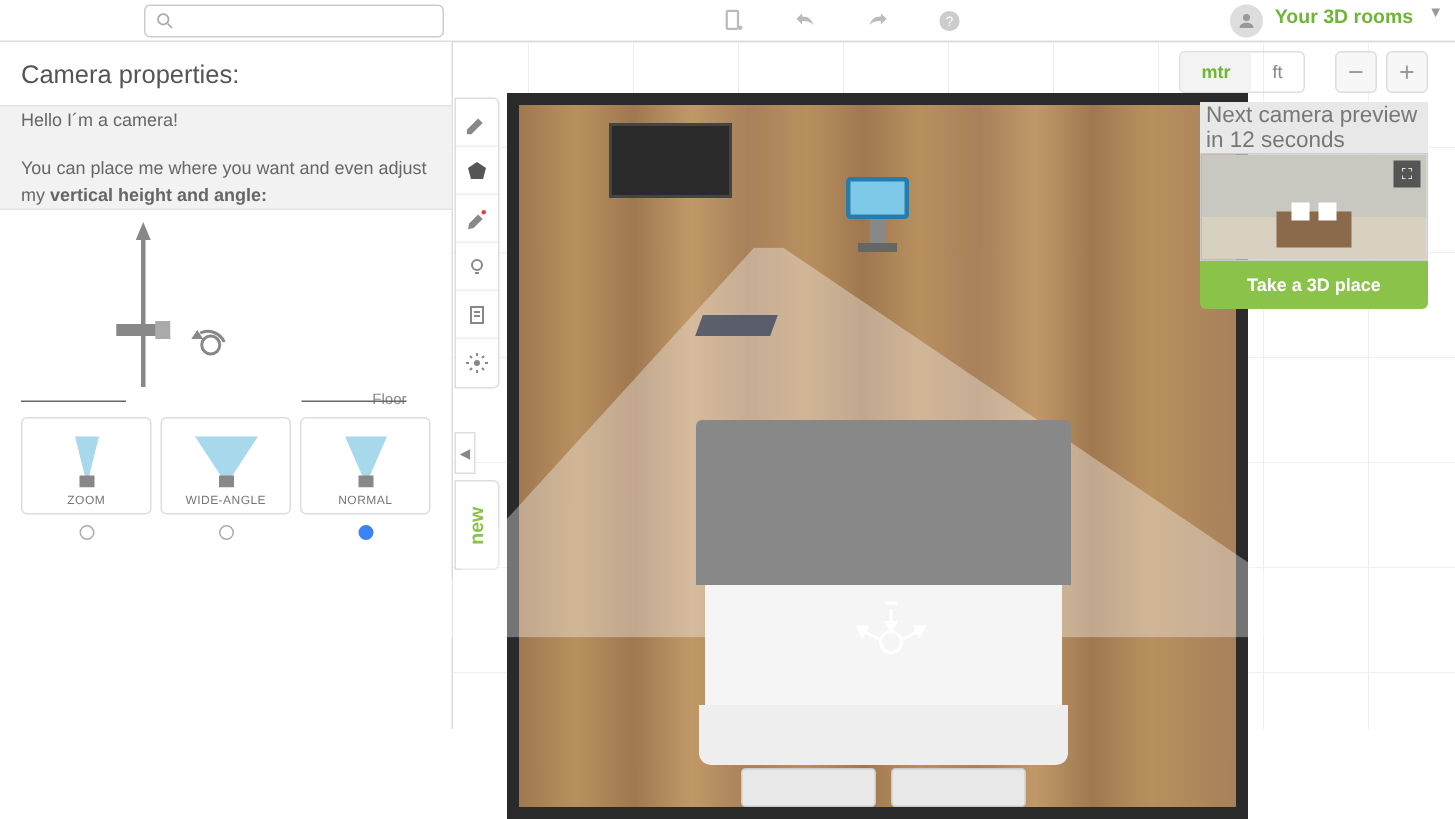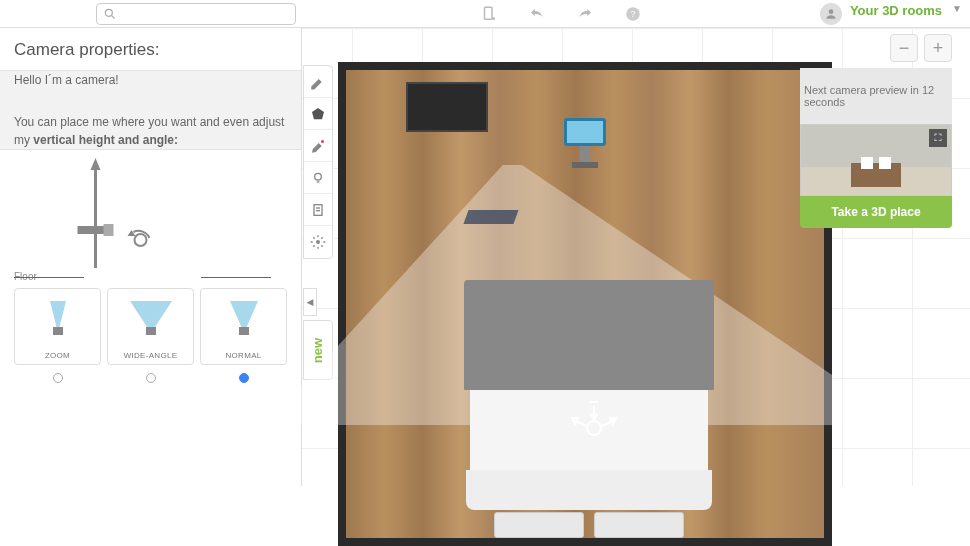--- a/index.html
+++ b/index.html
@@ -11,30 +11,30 @@
 .topicon{width:18px;height:18px;color:#bbb;cursor:pointer}
 .topright{margin-left:auto;display:flex;align-items:flex-start;gap:8px}
 .avatar{width:22px;height:22px;border-radius:50%;background:#ddd;display:flex;align-items:center;justify-content:center}
 .avatar svg{width:14px;height:14px;color:#999}
 .roomslink{color:#6fb536;font-weight:bold;font-size:13px}
 .caret{color:#999;font-size:10px;margin-left:2px}
 .main{display:flex;height:458px}
 .sidebar{width:302px;border-right:1px solid #ddd;background:#fff;padding:12px 0 0 0;position:relative}
 .sidetitle{font-size:17px;color:#555;padding:0 14px 10px 14px}
 .hellobox{background:#f2f2f2;border-top:1px solid #e3e3e3;border-bottom:1px solid #e3e3e3;padding:0 14px;font-size:12px;color:#666;line-height:1.5}
-.hellobox p+p{margin-top:24px}
+.hellobox p+p{margin-top:14px}
 .diagram{height:132px;position:relative;margin:0 14px}
-.floorlabel{position:absolute;bottom:0;left:0;right:16px;text-align:left;font-size:10px;color:#888}
+.floorlabel{position:absolute;bottom:0;left:0;right:16px;text-align:right;font-size:10px;color:#888}
 .floorlabel::before,.floorlabel::after{content:"";position:absolute;top:50%;height:1px;background:#666;width:70px}
 .floorlabel::before{left:0}
 .floorlabel::after{right:0}
 .camopts{display:flex;gap:6px;padding:6px 14px 0 14px}
 .camopt{flex:1;border:1px solid #ddd;border-radius:4px;padding:6px 0 4px 0;text-align:center;cursor:pointer}
 .camopt .cone{height:40px;display:flex;align-items:flex-end;justify-content:center}
-.camopt .lbl{font-size:8px;color:#777;letter-spacing:0.3px;margin-top:16px}
+.camopt .lbl{font-size:8px;color:#777;letter-spacing:0.3px;margin-top:4px}
 .radios{display:flex;gap:6px;padding:4px 14px}
 .radios>div{flex:1;text-align:center}
 .radio{width:10px;height:10px;border:1px solid #aaa;border-radius:50%;display:inline-block}
 .radio.sel{background:#3b82f6;border-color:#3b82f6}
 .canvas{flex:1;position:relative;background:#fff}
 .grid{position:absolute;inset:0;background-image:linear-gradient(#eee 1px,transparent 1px),linear-gradient(90deg,#eee 1px,transparent 1px);background-size:70px 70px;background-position:-20px 0}
 .toolcol{position:absolute;left:1px;top:37px;width:30px;background:#fff;border:1px solid #ddd;border-radius:0 4px 4px 0;display:flex;flex-direction:column}
 .toolcol>div{height:32px;display:flex;align-items:center;justify-content:center;border-bottom:1px solid #eee;cursor:pointer;color:#888}
 .toolcol>div:last-child{border-bottom:none}
 .newbadge{position:absolute;left:1px;top:292px;width:30px;height:60px;background:#fff;border:1px solid #ddd;border-radius:0 4px 4px 0;display:flex;align-items:center;justify-content:center}
@@ -54,21 +54,21 @@
 .fov{position:absolute;left:-80px;top:95px;width:640px;height:260px;background:rgba(255,255,255,0.35);clip-path:polygon(37% 0,40% 0,100% 100%,0 100%)}
 .rug{position:absolute;left:120px;top:140px;width:50px;height:14px;background:#2a3a5a;transform:skewX(-20deg);opacity:0.7}
 .bed{position:absolute;left:118px;top:210px;width:250px;height:258px}
 .headboard{height:110px;background:#888;border-radius:4px 4px 0 0}
 .mattress{height:80px;background:#f5f5f5;margin:0 6px}
 .duvet{height:40px;background:#eee;margin:0 2px;border-radius:0 0 8px 8px}
 .pillows{display:flex;gap:10px;justify-content:center;margin-top:2px}
 .pillow{width:90px;height:26px;background:#e8e8e8;border:1px solid #ccc;border-radius:3px}
 .gizmo{position:absolute;left:218px;top:330px;width:60px;height:40px;pointer-events:none}
 .preview{position:absolute;right:18px;top:40px;width:152px}
-.pvinfo{font-size:11px;color:#777;background:#e8e8e8;padding:16px 4px}
+.pvinfo{font-size:15px;color:#777;background:#e8e8e8;padding:0 4px}
 .pvimg{height:72px;background:linear-gradient(#c8c8c0 60%,#d8d0c0 60%);position:relative;border:1px solid #ccc}
 .pvfs{position:absolute;right:4px;top:4px;width:18px;height:18px;background:#555;color:#fff;display:flex;align-items:center;justify-content:center;font-size:10px;cursor:pointer}
 .pvfurn{position:absolute;left:50%;bottom:8px;transform:translateX(-50%);width:50px;height:24px;background:#8a6a4a}
 .pvfurn::before{content:"";position:absolute;top:-6px;left:10px;width:12px;height:12px;background:#fff}
 .pvfurn::after{content:"";position:absolute;top:-6px;right:10px;width:12px;height:12px;background:#fff}
 .takebtn{background:#8bc34a;color:#fff;text-align:center;padding:9px 0;font-size:12px;font-weight:bold;border-radius:0 0 4px 4px;cursor:pointer}
 </style>
 </head>
 <body>
 
@@ -200,20 +200,24 @@
             <circle cx="12" cy="12" r="3"></circle>
             <path d="M12 2v3M12 19v3M4 12H1M23 12h-3M5 5l2 2M17 17l2 2M5 19l2-2M17 7l2-2" stroke="currentColor" stroke-width="2"></path>
           </svg>
         </div>
     </div>
     <div class="collapse">◀</div>
     <div class="newbadge">
         <span class="newtext">new</span>
       </div>
 
+    <div class="unitbox">
+      <div class="active">mtr</div>
+      <div>ft</div>
+    </div>
     <div class="zoombox">
       <div>−</div>
       <div>+</div>
     </div>
 
     <div class="room">
       <div class="tv"></div>
       <div class="fov"></div>
       <div class="camera3d">
         <div class="cambody"></div>

